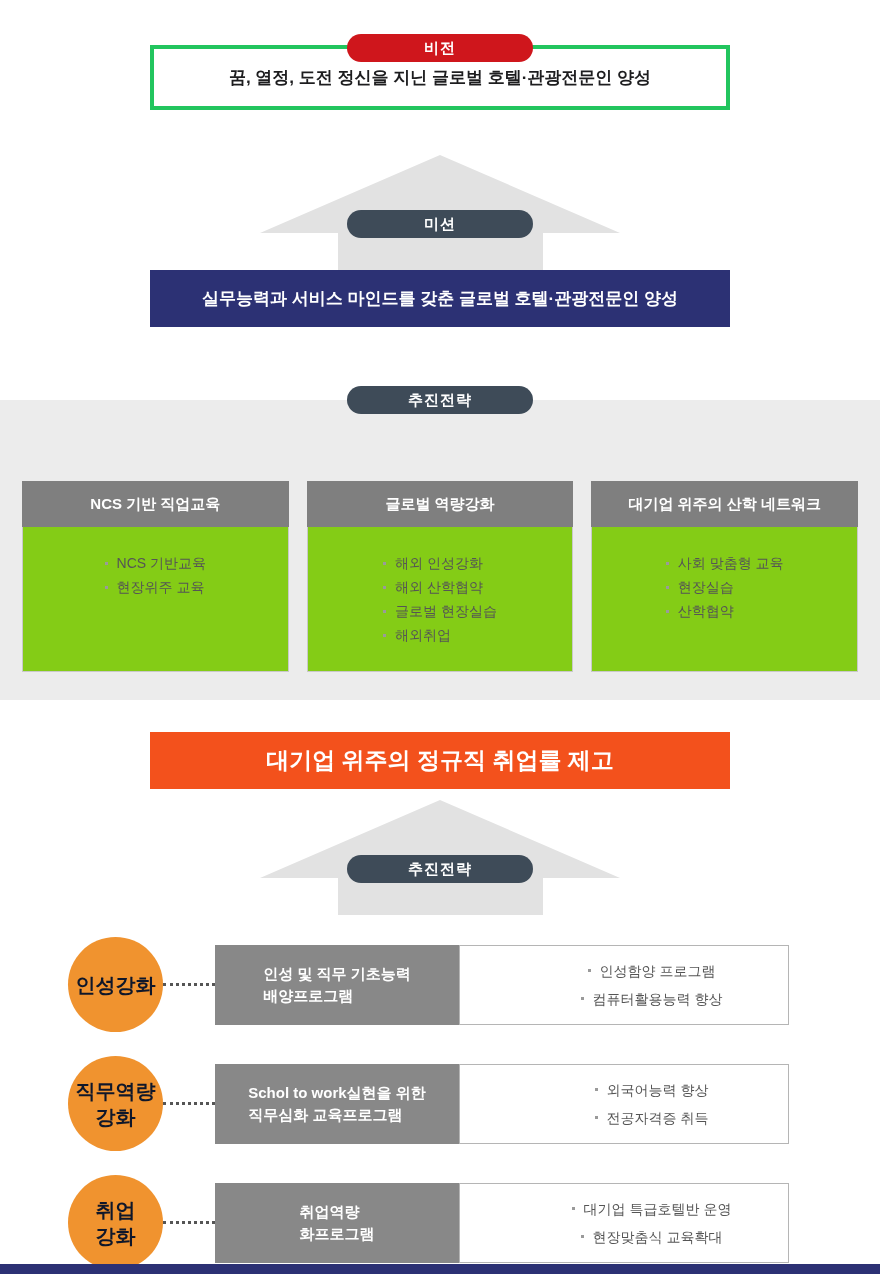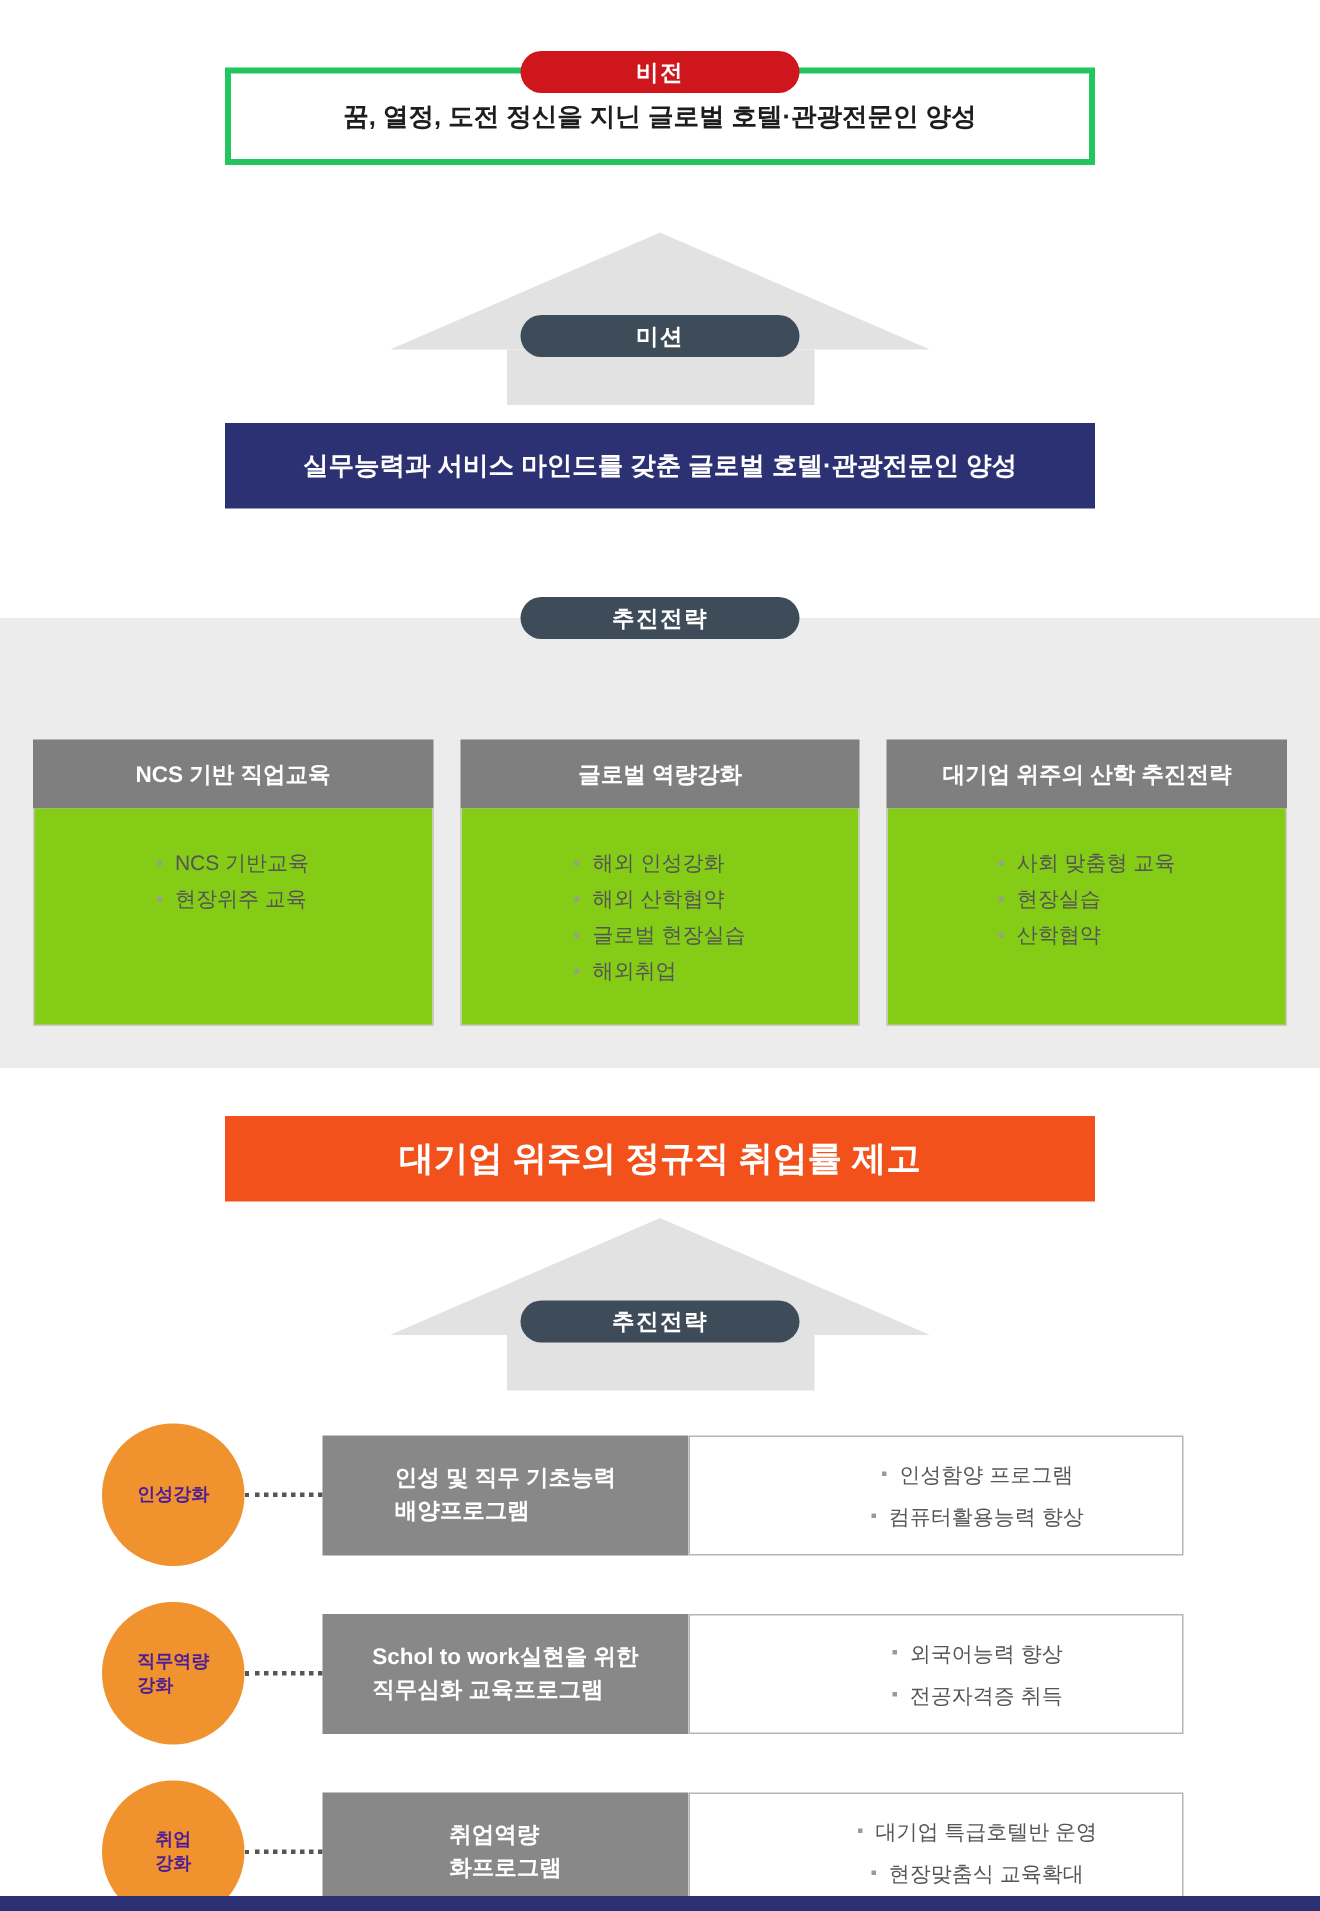--- a/index.html
+++ b/index.html
@@ -22,21 +22,21 @@
 
   
   .arrow { position:relative; width:420px; margin:45px auto 0; }
   .arrow-tri { width:0; height:0; margin:0 auto;
                border-left:180px solid transparent; border-right:180px solid transparent;
                border-bottom:78px solid #e2e2e2; }
   .arrow-stem { width:205px; height:37px; background:#e2e2e2; margin:0 auto; }
   .arrow .badge { top:55px; }
 
   
-  .mission-box { width:580px; height:57px; margin:12px auto; background:#2c3174;
+  .mission-box { width:580px; height:57px; margin:0 auto; background:#2c3174;
                  display:flex; align-items:center; justify-content:center; }
   .mission-text { color:#fff; font-size:17px; font-weight:bold; }
 
   
   .strategy-section { position:relative; width:880px; margin-top:73px; background:#ececec;
                       padding:35px 22px 28px; }
   .strategy-section > .badge { top:-14px; }
   .columns { display:flex; gap:18px;margin-top:46px; }
   .col { flex:1; display:flex; flex-direction:column; }
   .col-header { height:46px; background:#7f7f7f; color:#fff; font-weight:bold; font-size:15px;
@@ -51,21 +51,21 @@
   .goal-box { width:580px; height:57px; margin:32px auto 0; background:#f3511c;
               display:flex; align-items:center; justify-content:center; }
   .goal-text { color:#fff; font-size:23px; font-weight:bold; }
 
   .arrow-2 { margin-top:11px; }
 
   
   .rows { margin-top:22px; }
   .prog-row { display:flex; align-items:center; height:95px; margin-bottom:24px; }
   .circle { width:95px; height:95px; margin-left:68px; border-radius:50%; background:#f0932f;
-            color:#4c1d95; font-size:12px; font-weight:bold; text-align:left; white-space:pre-line;
+            color:#0f172a; font-size:20px; font-weight:bold; text-align:center; white-space:pre-line;
             display:flex; align-items:center; justify-content:center; line-height:1.3; flex:none; }
   .dots { width:52px; height:0; border-top:3px dotted #555; flex:none; }
   .prog-box { width:244px; height:80px; background:#888888; color:#fff; font-size:15px; font-weight:bold;
               white-space:pre-line; display:flex; align-items:center; justify-content:center;
               line-height:1.45; flex:none; }
   .prog-items { width:330px; height:80px; background:#fff; border:1px solid #b5b5b5;
                 display:flex; flex-direction:column; justify-content:center; gap:4px; padding-left:55px; flex:none;align-items:center; }
 
   .footer-bar { position:absolute; left:0; bottom:0; width:100%; height:10px; background:#2c3174; }
 </style>
@@ -127,21 +127,21 @@
               </li>
             <li class="item">
                 <span class="sq"></span>
                 <span>해외취업</span>
               </li>
           </ul>
         </div>
       </div>
 
       <div class="col">
-        <div class="col-header">대기업 위주의 산학 추진전략</div>
+        <div class="col-header">대기업 위주의 산학 네트워크</div>
         <div class="col-body">
           <ul class="item-list">
             <li class="item">
                 <span class="sq"></span>
                 <span>사회 맞춤형 교육</span>
               </li>
             <li class="item">
                 <span class="sq"></span>
                 <span>현장실습</span>
               </li>

